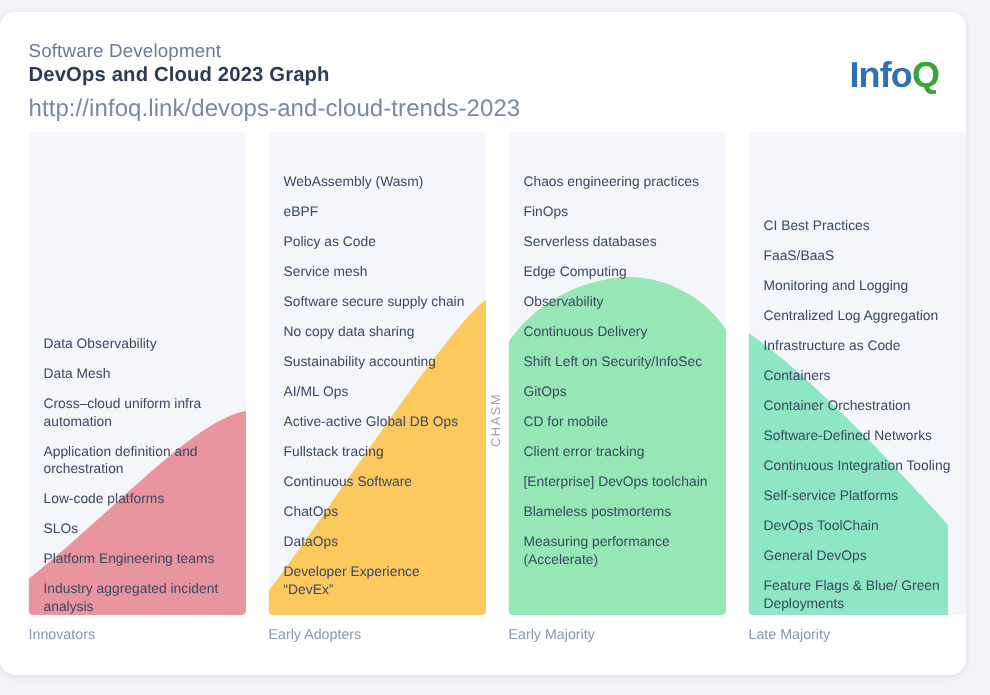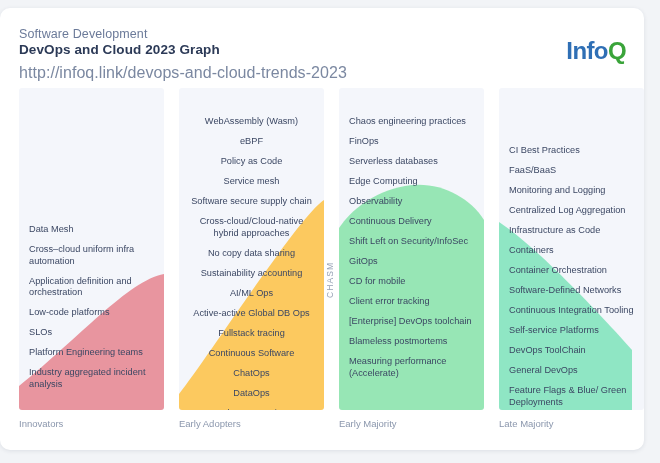--- a/index.html
+++ b/index.html
@@ -90,21 +90,21 @@
   .item {
     font-size: 9.2px;
     line-height: 11.5px;
     color: #3b4763;
     margin-bottom: 8.5px;
     letter-spacing: .02px;
     position: relative;
     z-index: 2;
   }
   #col0 .items { padding-top: 136px; }
-  #col1 .items { padding-top: 28px; text-align: center; }
+  #col1 .items { padding-top: 28px; }
   #col2 .items { padding-top: 28px; }
   #col3 .items { padding-top: 57px; }
 
   
   .axis-label {
     position: absolute;
     top: 410px;
     width: 145px;
     font-size: 9.5px;
     color: #8b97ad;
@@ -140,41 +140,41 @@
     <div id="logo">
       <span class="lg-info">Info</span><span class="lg-q">Q</span>
     </div>
   </div>
 
   <div class="col" id="col0">
     <svg class="wave" viewBox="0 0 145 322" preserveAspectRatio="none">
       <path d="M0,322 L145,322 L145,186 C110,192 60,250 0,298 Z" fill="#e8959f"></path>
     </svg>
     <div class="items">
+        <div class="item">Data Observability</div>
         <div class="item">Data Mesh</div>
         <div class="item">Cross–cloud uniform infra automation</div>
         <div class="item">Application definition and orchestration</div>
         <div class="item">Low-code platforms</div>
         <div class="item">SLOs</div>
         <div class="item">Platform Engineering teams</div>
         <div class="item">Industry aggregated incident analysis</div>
       </div>
   </div>
 
   <div class="col" id="col1">
     <svg class="wave" viewBox="0 0 145 322" preserveAspectRatio="none">
       <path d="M0,322 L145,322 L145,112 C120,128 30,268 0,306 Z" fill="#fcc95f"></path>
     </svg>
     <div class="items">
         <div class="item">WebAssembly (Wasm)</div>
         <div class="item">eBPF</div>
         <div class="item">Policy as Code</div>
         <div class="item">Service mesh</div>
         <div class="item">Software secure supply chain</div>
-        <div class="item">Cross-cloud/Cloud-native hybrid approaches</div>
         <div class="item">No copy data sharing</div>
         <div class="item">Sustainability accounting</div>
         <div class="item">AI/ML Ops</div>
         <div class="item">Active-active Global DB Ops</div>
         <div class="item">Fullstack tracing</div>
         <div class="item">Continuous Software</div>
         <div class="item">ChatOps</div>
         <div class="item">DataOps</div>
         <div class="item">Developer Experience “DevEx”</div>
       </div>

